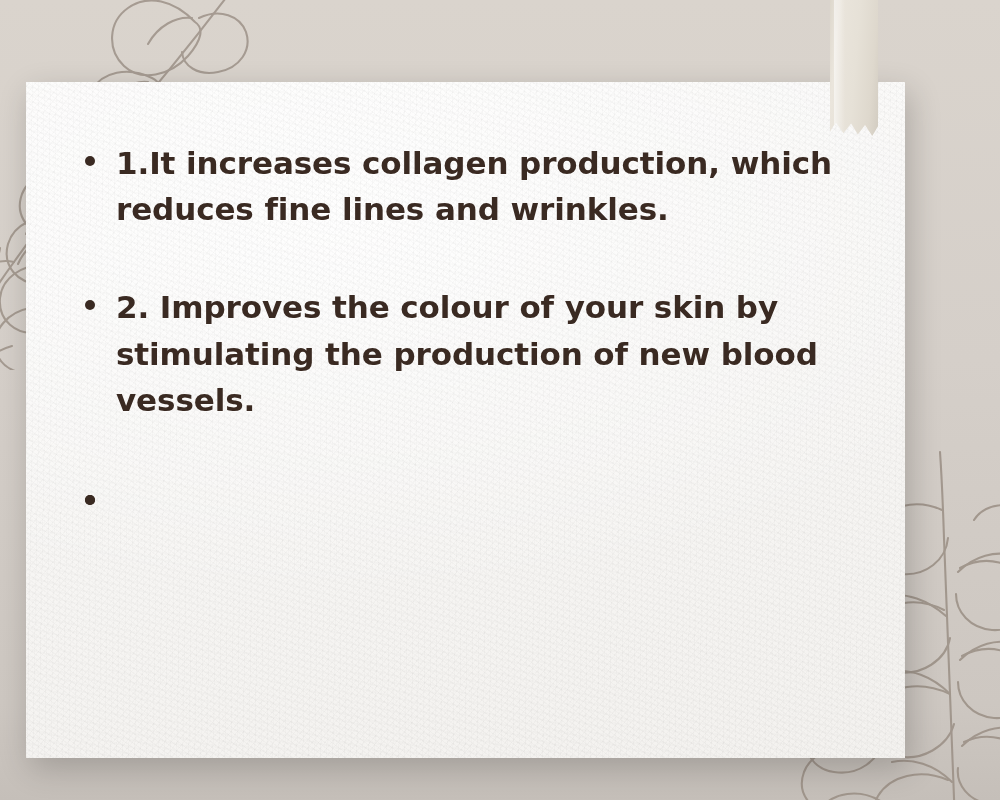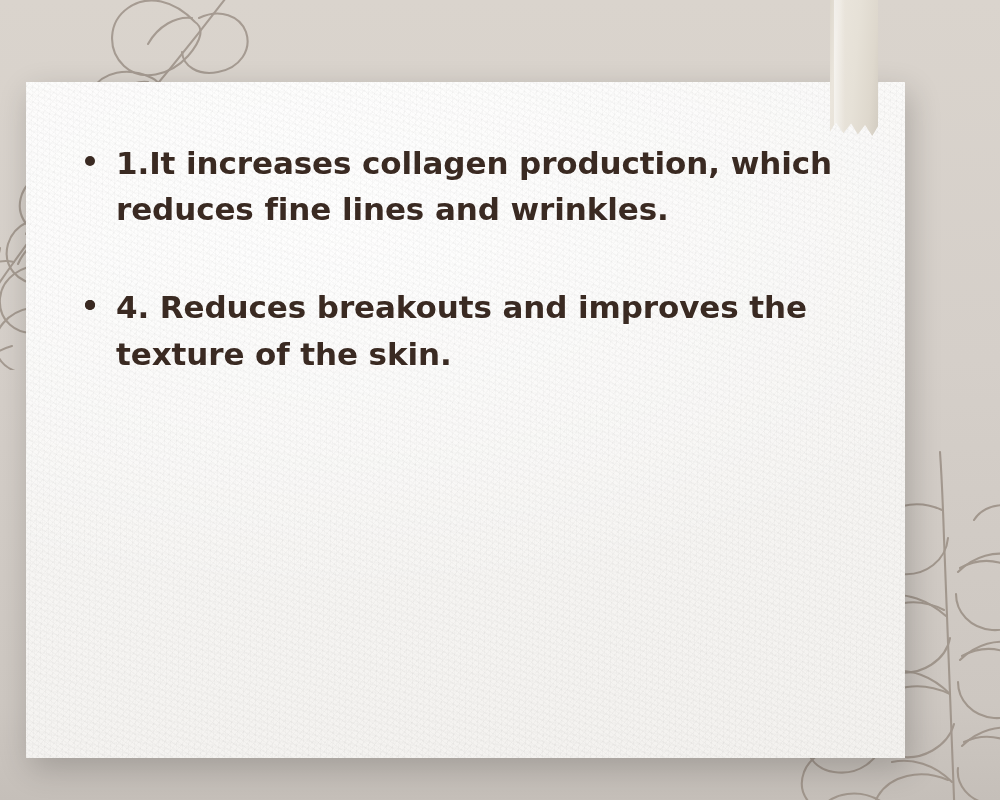--- a/index.html
+++ b/index.html
@@ -254,23 +254,26 @@
   <div class="tape">
     <div class="tape-gloss"></div>
   </div>
 
   <div class="content">
     <ul class="bullet-list">
       <li class="bullet-item gap-lg">
         <span class="dot"></span>
         <span>1.It increases collagen production, which reduces fine lines and wrinkles.</span>
       </li>
+      <li class="bullet-item gap-xl">
+        <span class="dot"></span>
+        <span>2. Improves the colour of your skin by stimulating the production of new blood vessels.</span>
+      </li>
       <li class="bullet-item gap-lg">
         <span class="dot"></span>
       </li>
       <li class="bullet-item">
         <span class="dot"></span>
-        <span>4. Reduces breakouts and improves the texture of the skin.</span>
       </li>
     </ul>
   </div>
 
 </div>
 
 </body></html>

